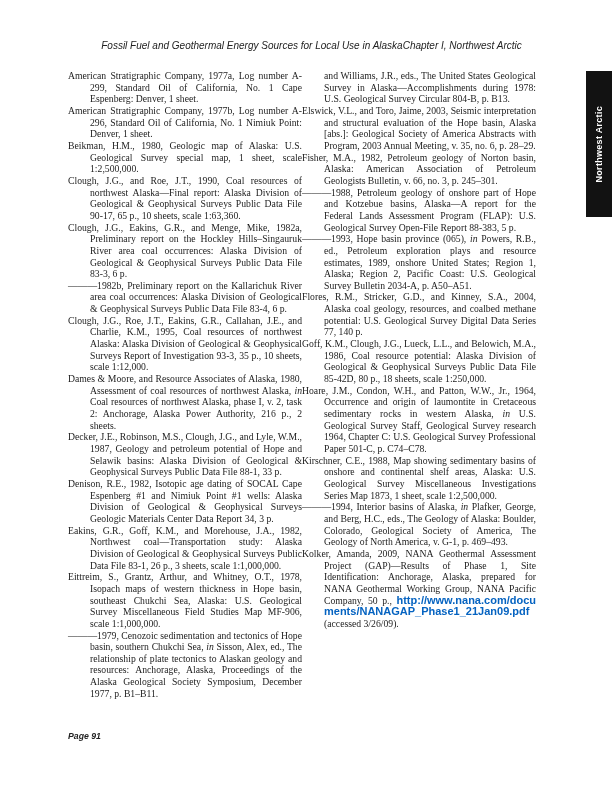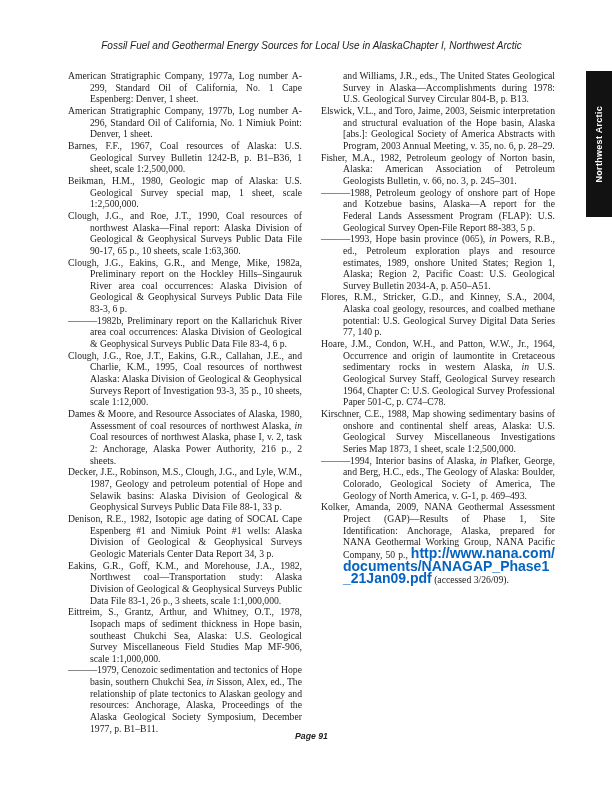--- a/index.html
+++ b/index.html
@@ -25,42 +25,42 @@
   }
   .chapter-tab .vtext{
     writing-mode:vertical-rl;transform:rotate(180deg);
     font-family:"Liberation Sans",sans-serif;
     font-weight:bold;font-size:9px;letter-spacing:.3px;
     white-space:nowrap;
   }
   
   .cols{
     position:absolute;left:68px;top:70px;width:487px;
-    display:flex;gap:19px;
+    display:flex;
   }
   .col{width:234px;}
   .ref{
     margin:0;
     font-size:9.7px;line-height:11.65px;
     text-align:justify;
     padding-left:22px;text-indent:-22px;
   }
   .ref.cont{text-indent:0;}
   .ref .it{font-style:italic;}
   .ref .link{
     color:#0563C1;
     font-family:"Liberation Sans",sans-serif;
-    font-weight:bold;font-size:14px;
+    font-weight:bold;font-size:11px;
     word-break:break-all;
     text-decoration:none;cursor:pointer;
   }
   
   .footer{
     position:absolute;left:68px;top:731px;width:487px;
-    text-align:center;
+    text-align:left;
     font-family:"Liberation Sans",sans-serif;
     font-style:italic;font-weight:bold;font-size:8.7px;color:#222;
   }
 </style>
 </head>
 <body>
 
 <div class="page">
 
   <div class="runhead">
@@ -69,40 +69,40 @@
   </div>
 
   <div class="chapter-tab" id="chapterTab" style="background: rgb(18, 18, 18);">
     <span class="vtext" style="color: rgb(255, 255, 255);">Northwest Arctic</span>
   </div>
 
   <div class="cols">
     <div class="col" id="colLeft">
         <p class="ref"><span>American Stratigraphic Company, 1977a, Log number A-299, Standard Oil of California, No. 1 Cape Espenberg: Denver, 1 sheet.</span></p>
         <p class="ref"><span>American Stratigraphic Company, 1977b, Log number A-296, Standard Oil of California, No. 1 Nimiuk Point: Denver, 1 sheet.</span></p>
-        <p class="ref"><span>Barnes, F.F., 1967, Coal resources of Alaska: U.S. Geological Survey Bulletin 1242-B, p. B1–B36, 1 sheet, scale 1:2,500,000.</span></p>
         <p class="ref"><span>Beikman, H.M., 1980, Geologic map of Alaska: U.S. Geological Survey special map, 1 sheet, scale 1:2,500,000.</span></p>
         <p class="ref"><span>Clough, J.G., and Roe, J.T., 1990, Coal resources of northwest Alaska—Final report: Alaska Division of Geological &amp; Geophysical Surveys Public Data File 90-17, 65 p., 10 sheets, scale 1:63,360.</span></p>
         <p class="ref"><span>Clough, J.G., Eakins, G.R., and Menge, Mike, 1982a, Preliminary report on the Hockley Hills–Singauruk River area coal occurrences: Alaska Division of Geological &amp; Geophysical Surveys Public Data File 83-3, 6 p.</span></p>
         <p class="ref"><span>———1982b, Preliminary report on the Kallarichuk River area coal occurrences: Alaska Division of Geological &amp; Geophysical Surveys Public Data File 83-4, 6 p.</span></p>
         <p class="ref"><span>Clough, J.G., Roe, J.T., Eakins, G.R., Callahan, J.E., and Charlie, K.M., 1995, Coal resources of northwest Alaska: Alaska Division of Geological &amp; Geophysical Surveys Report of Investigation 93-3, 35 p., 10 sheets, scale 1:12,000.</span></p>
         <p class="ref"><span>Dames &amp; Moore, and Resource Associates of Alaska, 1980, Assessment of coal resources of northwest Alaska, </span><span class="it">in</span><span> Coal resources of northwest Alaska, phase I, v. 2, task 2: Anchorage, Alaska Power Authority, 216 p., 2 sheets.</span></p>
         <p class="ref"><span>Decker, J.E., Robinson, M.S., Clough, J.G., and Lyle, W.M., 1987, Geology and petroleum potential of Hope and Selawik basins: Alaska Division of Geological &amp; Geophysical Surveys Public Data File 88-1, 33 p.</span></p>
         <p class="ref"><span>Denison, R.E., 1982, Isotopic age dating of SOCAL Cape Espenberg #1 and Nimiuk Point #1 wells: Alaska Division of Geological &amp; Geophysical Surveys Geologic Materials Center Data Report 34, 3 p.</span></p>
         <p class="ref"><span>Eakins, G.R., Goff, K.M., and Morehouse, J.A., 1982, Northwest coal—Transportation study: Alaska Division of Geological &amp; Geophysical Surveys Public Data File 83-1, 26 p., 3 sheets, scale 1:1,000,000.</span></p>
-        <p class="ref"><span>Eittreim, S., Grantz, Arthur, and Whitney, O.T., 1978, Isopach maps of sediment thickness in Hope basin, southeast Chukchi Sea, Alaska: U.S. Geological Survey Miscellaneous Field Studies Map MF-906, scale 1:1,000,000.</span></p>
+        <p class="ref"><span>Eittreim, S., Grantz, Arthur, and Whitney, O.T., 1978, Isopach maps of western thickness in Hope basin, southeast Chukchi Sea, Alaska: U.S. Geological Survey Miscellaneous Field Studies Map MF-906, scale 1:1,000,000.</span></p>
         <p class="ref"><span>———1979, Cenozoic sedimentation and tectonics of Hope basin, southern Chukchi Sea, </span><span class="it">in</span><span> Sisson, Alex, ed., The relationship of plate tectonics to Alaskan geology and resources: Anchorage, Alaska, Proceedings of the Alaska Geological Society Symposium, December 1977, p. B1–B11.</span></p>
       </div>
     <div class="col" id="colRight">
         <p class="ref cont"><span>and Williams, J.R., eds., The United States Geological Survey in Alaska—Accomplishments during 1978: U.S. Geological Survey Circular 804-B, p. B13.</span></p>
         <p class="ref"><span>Elswick, V.L., and Toro, Jaime, 2003, Seismic interpretation and structural evaluation of the Hope basin, Alaska [abs.]: Geological Society of America Abstracts with Program, 2003 Annual Meeting, v. 35, no. 6, p. 28–29.</span></p>
         <p class="ref"><span>Fisher, M.A., 1982, Petroleum geology of Norton basin, Alaska: American Association of Petroleum Geologists Bulletin, v. 66, no. 3, p. 245–301.</span></p>
         <p class="ref"><span>———1988, Petroleum geology of onshore part of Hope and Kotzebue basins, Alaska—A report for the Federal Lands Assessment Program (FLAP): U.S. Geological Survey Open-File Report 88-383, 5 p.</span></p>
         <p class="ref"><span>———1993, Hope basin province (065), </span><span class="it">in</span><span> Powers, R.B., ed., Petroleum exploration plays and resource estimates, 1989, onshore United States; Region 1, Alaska; Region 2, Pacific Coast: U.S. Geological Survey Bulletin 2034-A, p. A50–A51.</span></p>
         <p class="ref"><span>Flores, R.M., Stricker, G.D., and Kinney, S.A., 2004, Alaska coal geology, resources, and coalbed methane potential: U.S. Geological Survey Digital Data Series 77, 140 p.</span></p>
+        <p class="ref"><span>Goff, K.M., Clough, J.G., Lueck, L.L., and Belowich, M.A., 1986, Coal resource potential: Alaska Division of Geological &amp; Geophysical Surveys Public Data File 85-42D, 80 p., 18 sheets, scale 1:250,000.</span></p>
         <p class="ref"><span>Hoare, J.M., Condon, W.H., and Patton, W.W., Jr., 1964, Occurrence and origin of laumontite in Cretaceous sedimentary rocks in western Alaska, </span><span class="it">in</span><span> U.S. Geological Survey Staff, Geological Survey research 1964, Chapter C: U.S. Geological Survey Professional Paper 501-C, p. C74–C78.</span></p>
         <p class="ref"><span>Kirschner, C.E., 1988, Map showing sedimentary basins of onshore and continental shelf areas, Alaska: U.S. Geological Survey Miscellaneous Investigations Series Map 1873, 1 sheet, scale 1:2,500,000.</span></p>
         <p class="ref"><span>———1994, Interior basins of Alaska, </span><span class="it">in</span><span> Plafker, George, and Berg, H.C., eds., The Geology of Alaska: Boulder, Colorado, Geological Society of America, The Geology of North America, v. G-1, p. 469–493.</span></p>
         <p class="ref"><span>Kolker, Amanda, 2009, NANA Geothermal Assessment Project (GAP)—Results of Phase 1, Site Identification: Anchorage, Alaska, prepared for NANA Geothermal Working Group, NANA Pacific Company, 50 p., </span><span class="link" style="color: rgb(5, 99, 193);">http://www.nana.com/documents/NANAGAP_Phase1_21Jan09.pdf</span><span> (accessed 3/26/09).</span></p>
       </div>
   </div>
 
   <div class="footer">
     <span>Page 91</span>
   </div>

